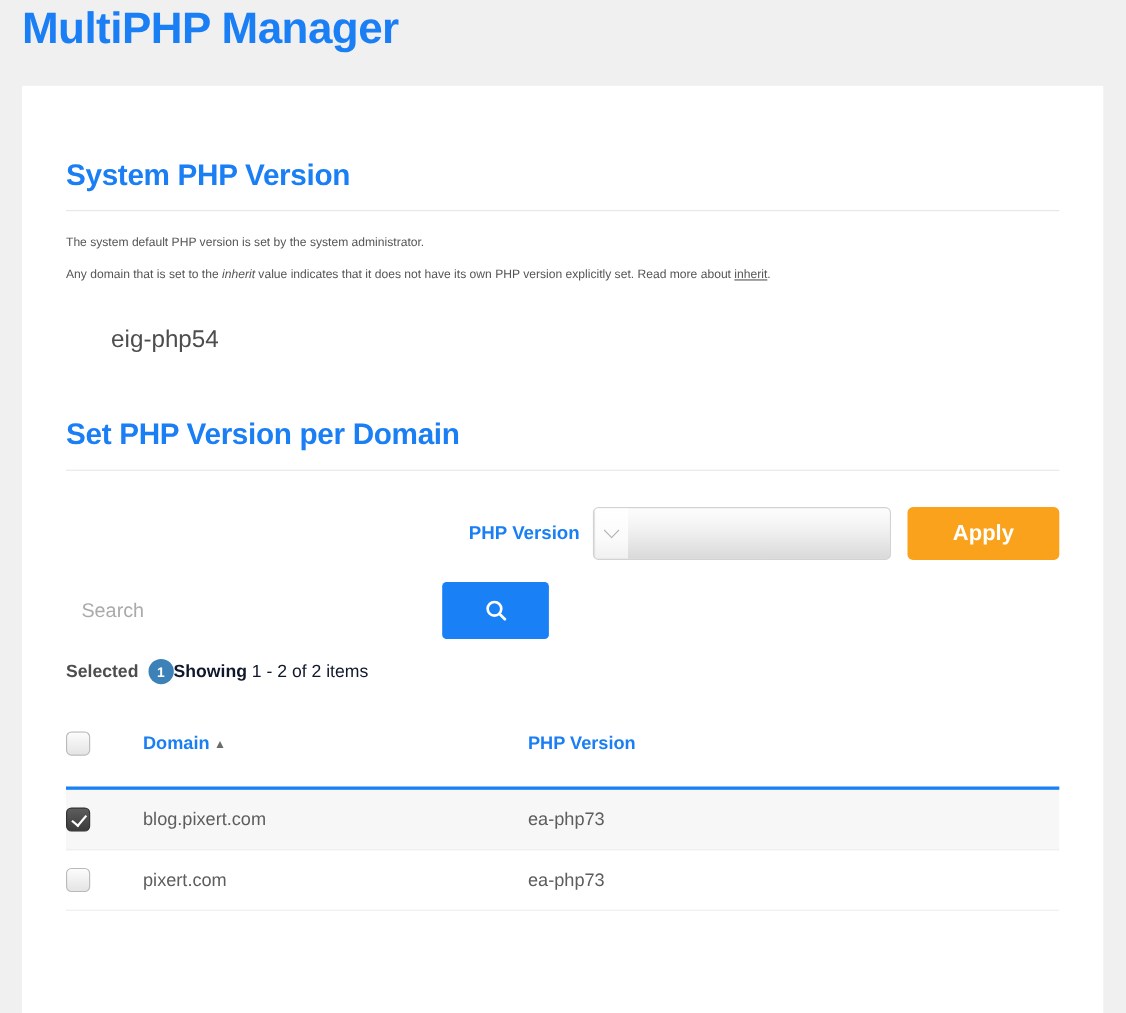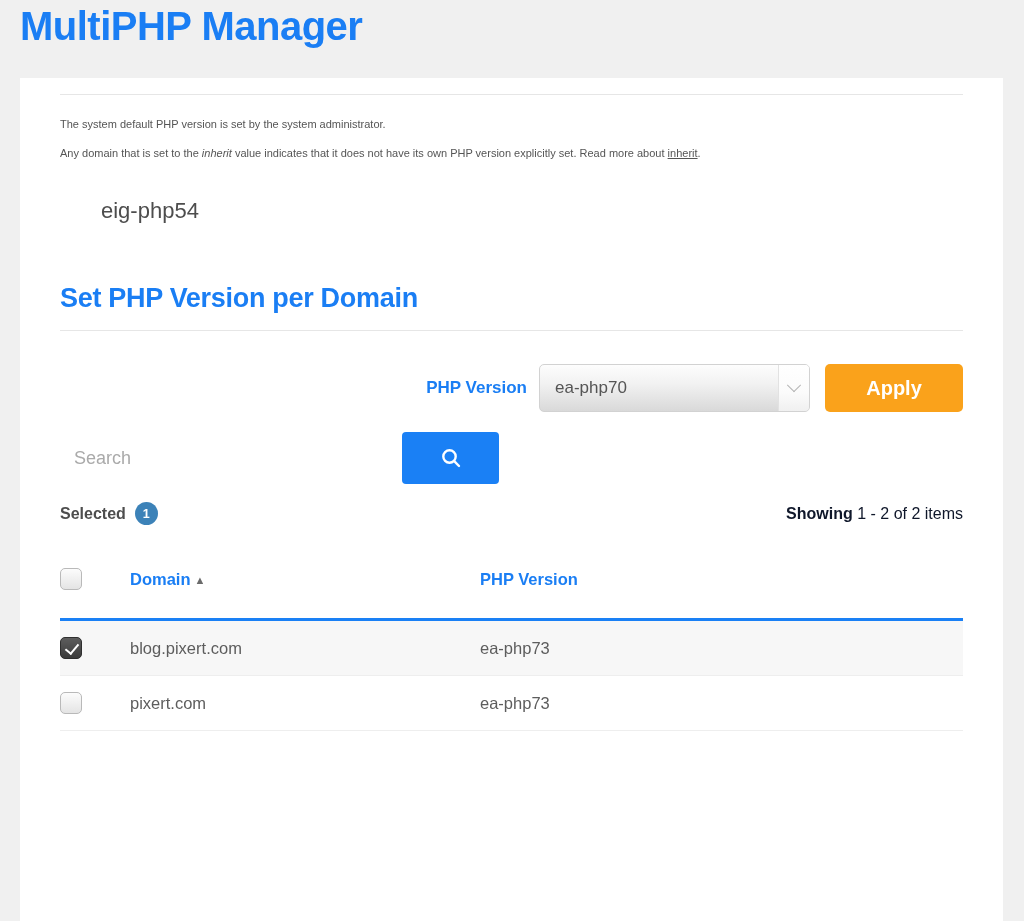--- a/index.html
+++ b/index.html
@@ -170,21 +170,20 @@
     cursor: pointer;
     display: flex;
     align-items: center;
     justify-content: center;
   }
   .search-btn svg { display: block; }
 
   .selected-row {
     display: flex;
     align-items: center;
-    justify-content: space-between;
     margin-top: 18px;
   }
   .selected-left {
     display: flex;
     align-items: center;
   }
   .selected-label {
     font-size: 16px;
     font-weight: bold;
     color: #4d4d4d;
@@ -278,37 +277,37 @@
 </head>
 <body>
 
 <div class="page">
 
   <div class="page-title">MultiPHP Manager</div>
 
   <div class="card">
     <div class="card-inner">
 
+      <h2 class="section-heading">System PHP Version</h2>
       <hr class="rule">
 
       <p class="desc">
         <span>The system default PHP version is set by the system administrator.</span><br>
         <span>Any domain that is set to the </span><em>inherit</em><span> value indicates that it does not have its own PHP version explicitly set. Read more about </span><a class="inline-link" href="#">inherit</a><span>.</span>
       </p>
 
       <div class="sysver">eig-php54</div>
 
       <h2 class="section-heading second">Set PHP Version per Domain</h2>
       <hr class="rule">
 
 
       <div class="version-row">
         <span class="version-label">PHP Version</span>
         <div class="select-wrap">
-          <span class="select-value">ea-php70</span>
           <span class="select-arrowbox">
               <span class="chev"></span>
             </span>
         </div>
         <button class="apply-btn">Apply</button>
       </div>
 
       <div class="search-row">
         <input class="search-input" type="text" placeholder="Search" style="">
         <button class="search-btn">

